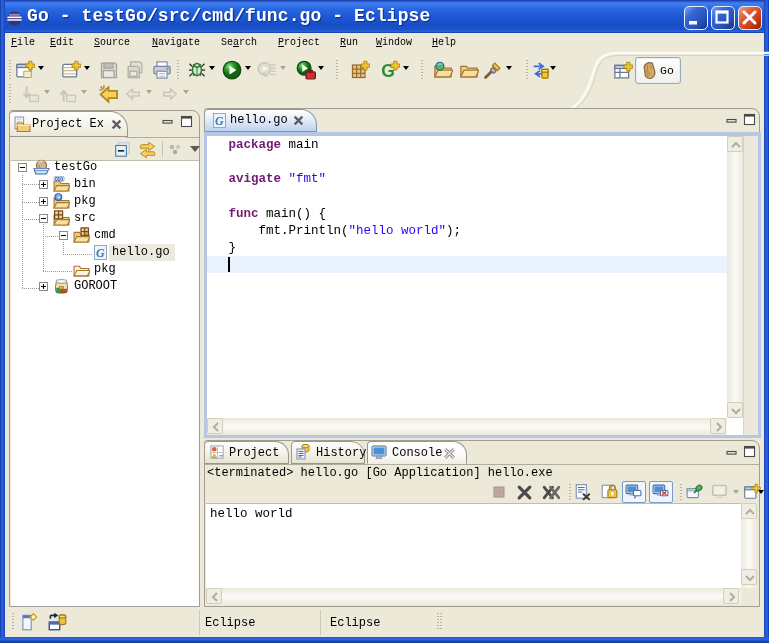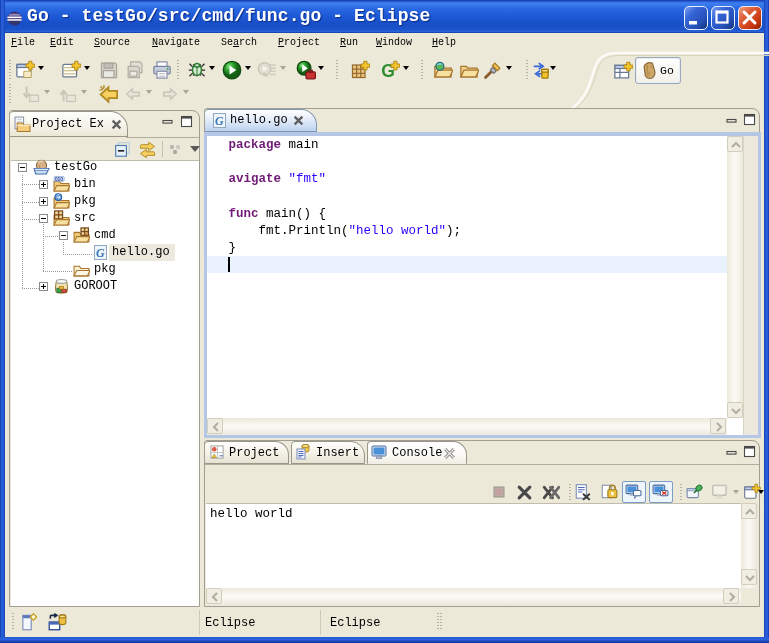--- a/index.html
+++ b/index.html
@@ -497,39 +497,40 @@
       <path d="M10 11.5 h4" stroke="#8090c8" stroke-width="1.4"></path>
     </svg>
  <span class="abs" style="left:24px;top:5px;font-size:12px">Project</span>
  <div class="ctab" style="left:86px;width:74px"></div>
  <svg class="abs" style="left:90px;top:3px" width="16" height="16" viewBox="0 0 16 16">
       <path d="M7 2 a3.5 1.6 0 0 1 7 0 v4.5 a3.5 1.6 0 0 1 -7 0 Z" fill="#f0c848" stroke="#a07818" stroke-width="0.8"></path>
       <ellipse cx="10.5" cy="2" rx="3.5" ry="1.6" fill="#f8e088" stroke="#a07818" stroke-width="0.8"></ellipse>
       <rect x="2" y="5" width="8" height="10" fill="#f0f4fa" stroke="#7a8ab8"></rect>
       <path d="M3.5 7.5 h5 M3.5 9.5 h5 M3.5 11.5 h5 M3.5 13 h3" stroke="#3a5ab8" stroke-width="0.9"></path>
     </svg>
- <span class="abs" style="left:111px;top:5px;font-size:12px">Insert</span>
+ <span class="abs" style="left:111px;top:5px;font-size:12px">History</span>
  <div class="ctab on" style="left:162px;width:100px"></div>
  <svg class="abs" style="left:166px;top:4px" width="16" height="15" viewBox="0 0 16 15">
       <rect x="1" y="1" width="14" height="10" rx="1" fill="#dce8f4" stroke="#4a6a9a"></rect>
       <rect x="2.5" y="2.5" width="11" height="7" fill="#4a90d8"></rect>
       <path d="M6 11 h4 l1 2.5 h-6 Z" fill="#b0b8c8" stroke="#6a7a9a" stroke-width="0.6"></path>
     </svg>
  <span class="abs" style="left:187px;top:5px;font-size:12px">Console</span>
  <svg class="abs" style="left:238px;top:6px" width="13" height="13" viewBox="0 0 12 12">
       <path d="M2 2 L10 10 M10 2 L2 10" stroke="#8a8a8a" stroke-width="2.8"></path>
       <path d="M2 2 L10 10 M10 2 L2 10" stroke="#f4f2ea" stroke-width="1.1"></path>
     </svg>
  <svg class="abs" style="left:521px;top:6px" width="12" height="11" viewBox="0 0 12 11">
       <rect x="1" y="4.5" width="9" height="2.6" fill="none" stroke="#4a4a4a" stroke-width="1.1"></rect>
     </svg>
  <svg class="abs" style="left:538px;top:4px" width="13" height="13" viewBox="0 0 13 13">
       <rect x="1.5" y="1.5" width="10" height="10" fill="#fff" stroke="#4a4a4a" stroke-width="1.1"></rect>
       <rect x="1.2" y="1.2" width="10.6" height="2.4" fill="#4a4a4a"></rect>
     </svg>
+ <span class="abs" style="left:2px;top:25px;font-size:12px">&lt;terminated&gt; hello.go [Go Application] hello.exe</span>
 
  <div class="abs" id="ctb" style="left:0;top:40px;width:556px;height:22px">
   <svg class="abs" style="left:286px;top:3px" width="16" height="16" viewBox="0 0 16 16">
         <rect x="3" y="3" width="10" height="10" fill="#b8b4a8" stroke="#98948a"></rect>
         <rect x="4.5" y="4.5" width="7" height="7" fill="#c4a0a0"></rect>
       </svg>
   <svg class="abs" style="left:311px;top:3px" width="17" height="17" viewBox="0 0 16 16">
         <path d="M3 3 L13 13 M13 3 L3 13" stroke="#4a4a4a" stroke-width="3" stroke-linecap="round"></path>
       </svg>
   <svg class="abs" style="left:337px;top:3px" width="18" height="17" viewBox="0 0 17 16">

